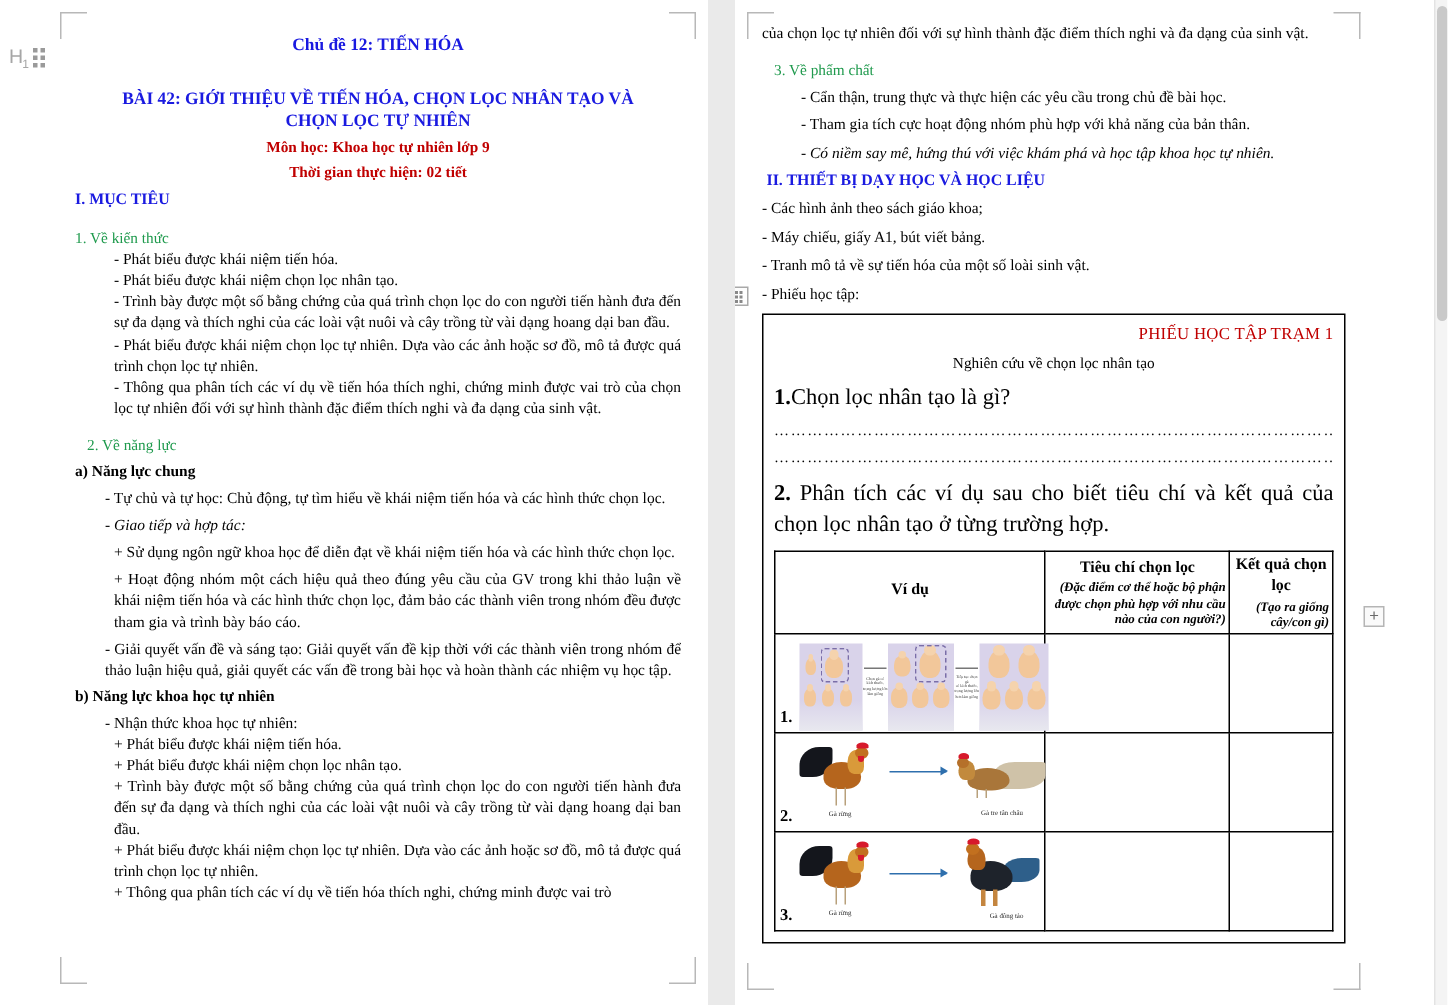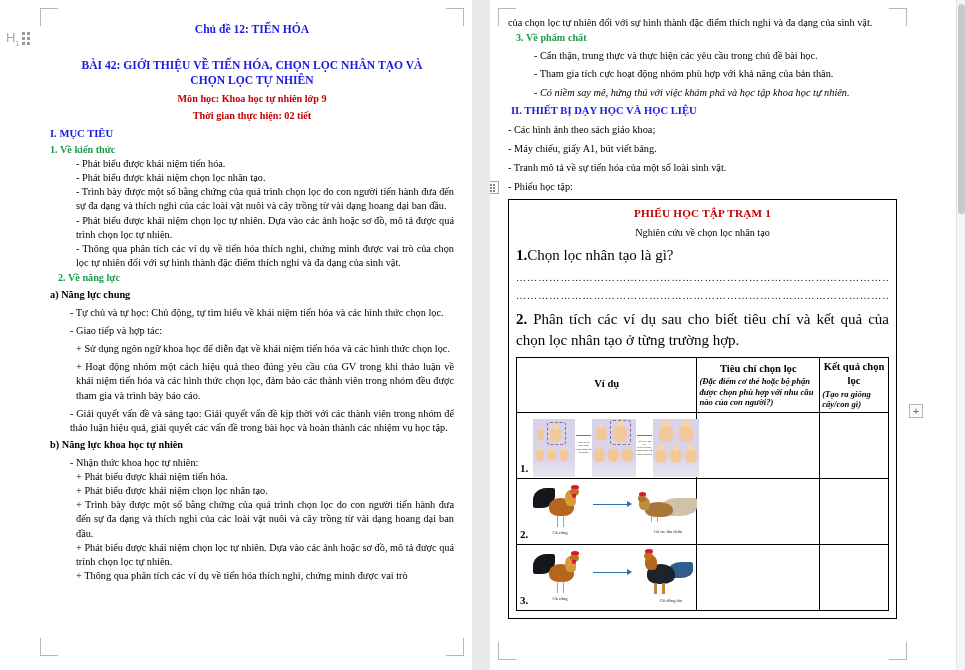--- a/index.html
+++ b/index.html
@@ -104,23 +104,23 @@
     margin-top: 3px;
   }
   .hd-blue {
     color: #1a1ae0;
     font-weight: bold;
     font-size: 10.6px;
     margin-top: 4px;
   }
   .hd-green {
     color: #1f9a4d;
-    font-weight: bold;
+    font-weight: normal;
     font-size: 10.2px;
-    margin-top: 1px;
+    margin-top: 11px;
   }
   .hd-black { font-weight: bold; font-size: 10.3px; margin-top: 3px; }
   p.para { margin: 0 0 0 0; text-indent: 0; }
   .dash  { padding-left: 26px; text-indent: -14px; }
   .dash2 { padding-left: 20px; text-indent: -12px; }
   .plus  { padding-left: 26px; text-indent: -14px; }
   .flow  { text-align: justify; }
 
   
   .para-handle {
@@ -140,22 +140,22 @@
 
   
   .worksheet {
     border: 1.4px solid #000;
     margin-top: 5px;
     padding: 6px 7px 7px 7px;
     font-size: 10.2px;
   }
   .ws-title {
     color: #c00000;
-    font-weight: bold;
-    text-align: center;
+    font-weight: normal;
+    text-align: right;
     font-size: 11.2px;
     letter-spacing: .2px;
   }
   .ws-sub { text-align: center; margin-top: 4px; font-size: 10.2px; }
   .ws-q   { margin-top: 5px; font-size: 15px; }
   .ws-q .qn { font-weight: bold; }
   .dots {
     margin-top: 5px;
     font-size: 10px;
     letter-spacing: 1.1px;
@@ -174,21 +174,21 @@
   table.ex td, table.ex th {
     border: 1.3px solid #000;
     vertical-align: middle;
     padding: 2px;
     margin-top: 44px;
   }
   .col-ex   { width: 48.5%; }
   .col-crit { width: 33%; }
   .col-res  { width: 18.5%; }
   .th-main { font-weight: bold; font-size: 10.6px; text-align: center; }
-  .th-note { font-style: italic; font-size: 8.6px; text-align: left; line-height: 1.22; }
+  .th-note { font-style: italic; font-size: 8.6px; text-align: right; line-height: 1.22; }
   .ex-cell { position: relative; height: 66px; padding: 0; }
   .ex-num {
     position: absolute;
     left: 3px; bottom: 2px;
     font-weight: bold;
     font-size: 11px;
   }
 
   
   .fig1 {
@@ -372,21 +372,21 @@
         <p class="para dash">-    Phát biểu được khái niệm tiến hóa.</p>
         <p class="para dash">-    Phát biểu được khái niệm chọn lọc nhân tạo.</p>
         <p class="para dash flow">-    Trình bày được một số bằng chứng của quá trình chọn lọc do con người tiến hành đưa đến sự đa dạng và thích nghi của các loài vật nuôi và cây trồng từ vài dạng hoang dại ban đầu.</p>
         <p class="para dash flow">-    Phát biểu được khái niệm chọn lọc tự nhiên. Dựa vào các ảnh hoặc sơ đồ, mô tả được quá trình chọn lọc tự nhiên.</p>
         <p class="para dash flow">-    Thông qua phân tích các ví dụ về tiến hóa thích nghi, chứng minh được vai trò của chọn lọc tự nhiên đối với sự hình thành đặc điểm thích nghi và đa dạng của sinh vật.</p>
 
         <div class="hd-green" style="margin-left:8px;">2. Về năng lực</div>
         <div class="hd-black">a) Năng lực chung</div>
 
         <p class="para dash2 flow" style="margin-top:3px;">- Tự chủ và tự học: Chủ động, tự tìm hiểu về khái niệm tiến hóa và các hình thức chọn lọc.</p>
-        <p class="para dash2" style="margin-top:4px;">- Giao tiếp và hợp tác:</p>
+        <p class="para dash2" style="margin-top:4px;font-style:italic;">- Giao tiếp và hợp tác:</p>
         <p class="para plus flow" style="margin-top:4px;">+ Sử dụng ngôn ngữ khoa học để diễn đạt về khái niệm tiến hóa và các hình thức chọn lọc.</p>
         <p class="para plus flow" style="margin-top:4px;">+ Hoạt động nhóm một cách hiệu quả theo đúng yêu cầu của GV trong khi thảo luận về khái niệm tiến hóa và các hình thức chọn lọc, đảm bảo các thành viên trong nhóm đều được tham gia và trình bày báo cáo.</p>
         <p class="para dash2 flow" style="margin-top:4px;">- Giải quyết vấn đề và sáng tạo: Giải quyết vấn đề kịp thời với các thành viên trong nhóm để thảo luận hiệu quả, giải quyết các vấn đề trong bài học và hoàn thành các nhiệm vụ học tập.</p>
 
         <div class="hd-black">b) Năng lực khoa học tự nhiên</div>
         <p class="para dash2" style="margin-top:3px;">- Nhận thức khoa học tự nhiên:</p>
         <p class="para plus">+ Phát biểu được khái niệm tiến hóa.</p>
         <p class="para plus">+ Phát biểu được khái niệm chọn lọc nhân tạo.</p>
         <p class="para plus flow">+ Trình bày được một số bằng chứng của quá trình chọn lọc do con người tiến hành đưa đến sự đa dạng và thích nghi của các loài vật nuôi và cây trồng từ vài dạng hoang dại ban đầu.</p>
         <p class="para plus flow">+ Phát biểu được khái niệm chọn lọc tự nhiên. Dựa vào các ảnh hoặc sơ đồ, mô tả được quá trình chọn lọc tự nhiên.</p>

